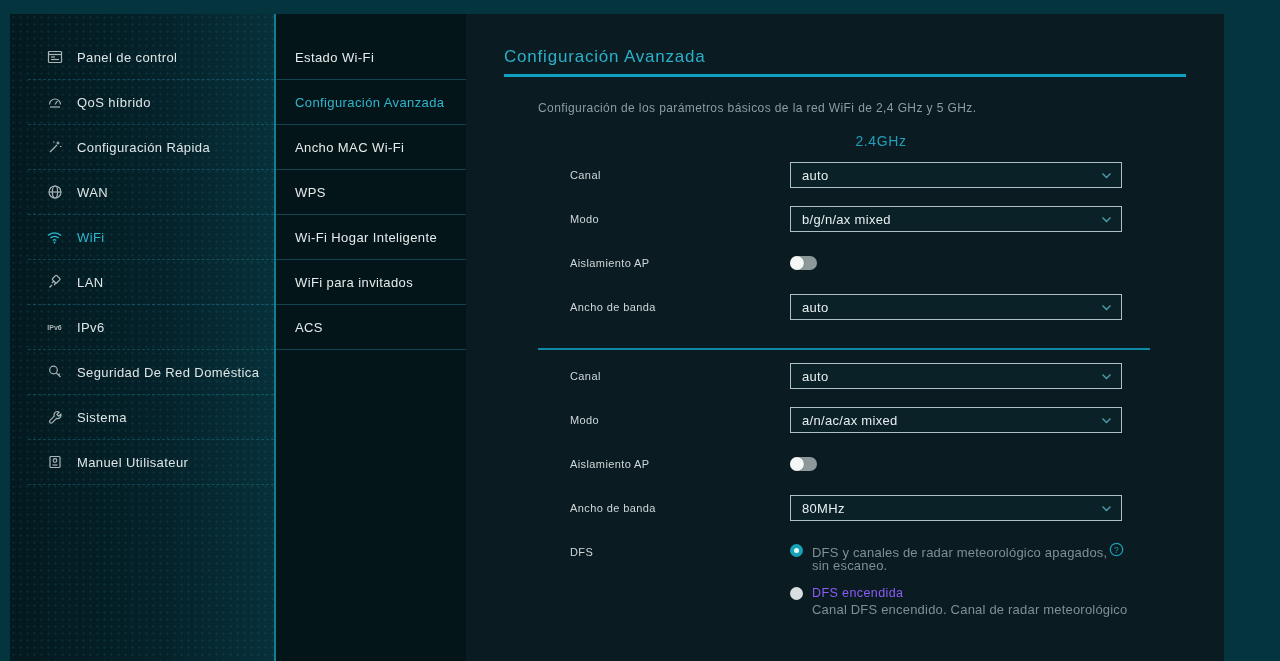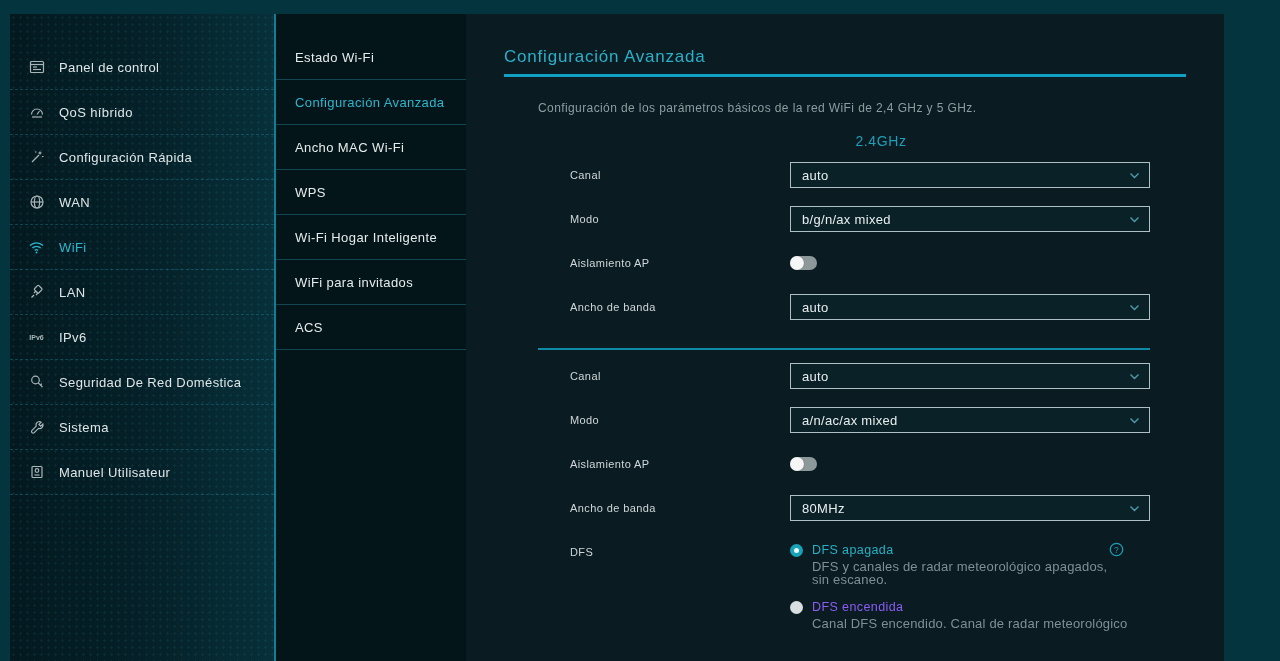--- a/index.html
+++ b/index.html
@@ -18,21 +18,21 @@
   .right-strip { position:absolute; right:0; top:14px; width:56px; bottom:0; background:#04343e; }
 
   
   .sidebar1 {
     position:absolute; left:10px; top:14px; width:264px; bottom:0;
     background:
       radial-gradient(rgba(80,205,225,0.08) 1px, transparent 1.3px) 0 0/7px 7px,
       linear-gradient(90deg,#03191f 0%, #052129 55%, #07303a 100%);
   }
   .v-accent { position:absolute; left:274px; top:14px; width:2px; bottom:0; background:#117e96; }
-  .nav1 { padding-top:31px; }
+  .nav1 { padding-top:21px;margin-left:18px; }
   .nav1-item {
     height:45px; display:flex; align-items:center;
     padding-left:18px; cursor:pointer;
     border-bottom:1px dashed rgba(47,182,211,0.28);
     color:#dfe6e7; font-size:13px;
   }
   .nav1-item .ico { width:17px; height:17px; margin-right:14px; flex:0 0 17px; color:#a9b5b7; display:flex; align-items:center; justify-content:center; }
   .nav1-item.active { color:#2eb6cf; }
   .nav1-item.active .ico { color:#2eb6cf; }
   .ipv6-glyph { font-size:7px; font-weight:bold; letter-spacing:0; color:#a9b5b7; }
@@ -57,21 +57,21 @@
   .title-rule { width:682px; height:3px; background:#11a0c2; margin-top:7px; }
   .page-desc { margin:24px 0 0 34px; color:#8d9da0; font-size:12px; }
   .band-heading { margin:18px 0 0 34px; color:#1f9fba; font-size:14px; letter-spacing:.6px;text-align:center; }
   .form { margin-left:66px; margin-top:4px; }
   .row { display:flex; align-items:center; height:44px; }
   .row.dfs { align-items:flex-start; height:auto; }
   .f-label { width:220px; color:#cfd8d9; font-size:11px; }
   .row.dfs .f-label { padding-top:16px; }
 
   .select {
-    width:360px; height:26px; border:1px solid rgba(205,220,224,0.85);
+    width:332px; height:26px; border:1px solid rgba(205,220,224,0.85);
     background:#0a2127; display:flex; align-items:center; justify-content:space-between;
     padding:0 9px 0 11px; cursor:pointer;
   }
   .select .val { font-size:13px; color:#e9efef; letter-spacing:.3px; }
   .sec-divider { width:612px; height:2px; background:#0f8aa6; margin:19px 0 0 34px; }
 
   .toggle {
     position:relative; width:27px; height:14px; border-radius:8px;
     background:#8d989a; cursor:pointer;
   }
@@ -311,21 +311,20 @@
             </svg>
         </div>
       </div>
 
       <div class="row dfs">
         <div class="f-label">DFS</div>
         <div class="radio-col">
           <div class="radio-opt">
             <span class="radio on"></span>
             <div>
-              <div class="radio-label sel">DFS apagada</div>
               <div class="radio-desc">DFS y canales de radar meteorológico apagados, sin escaneo.</div>
             </div>
           </div>
           <div class="radio-opt">
             <span class="radio off"></span>
             <div>
               <div class="radio-label unsel">DFS encendida</div>
               <div class="radio-desc">Canal DFS encendido. Canal de radar meteorológico</div>
             </div>
           </div>

